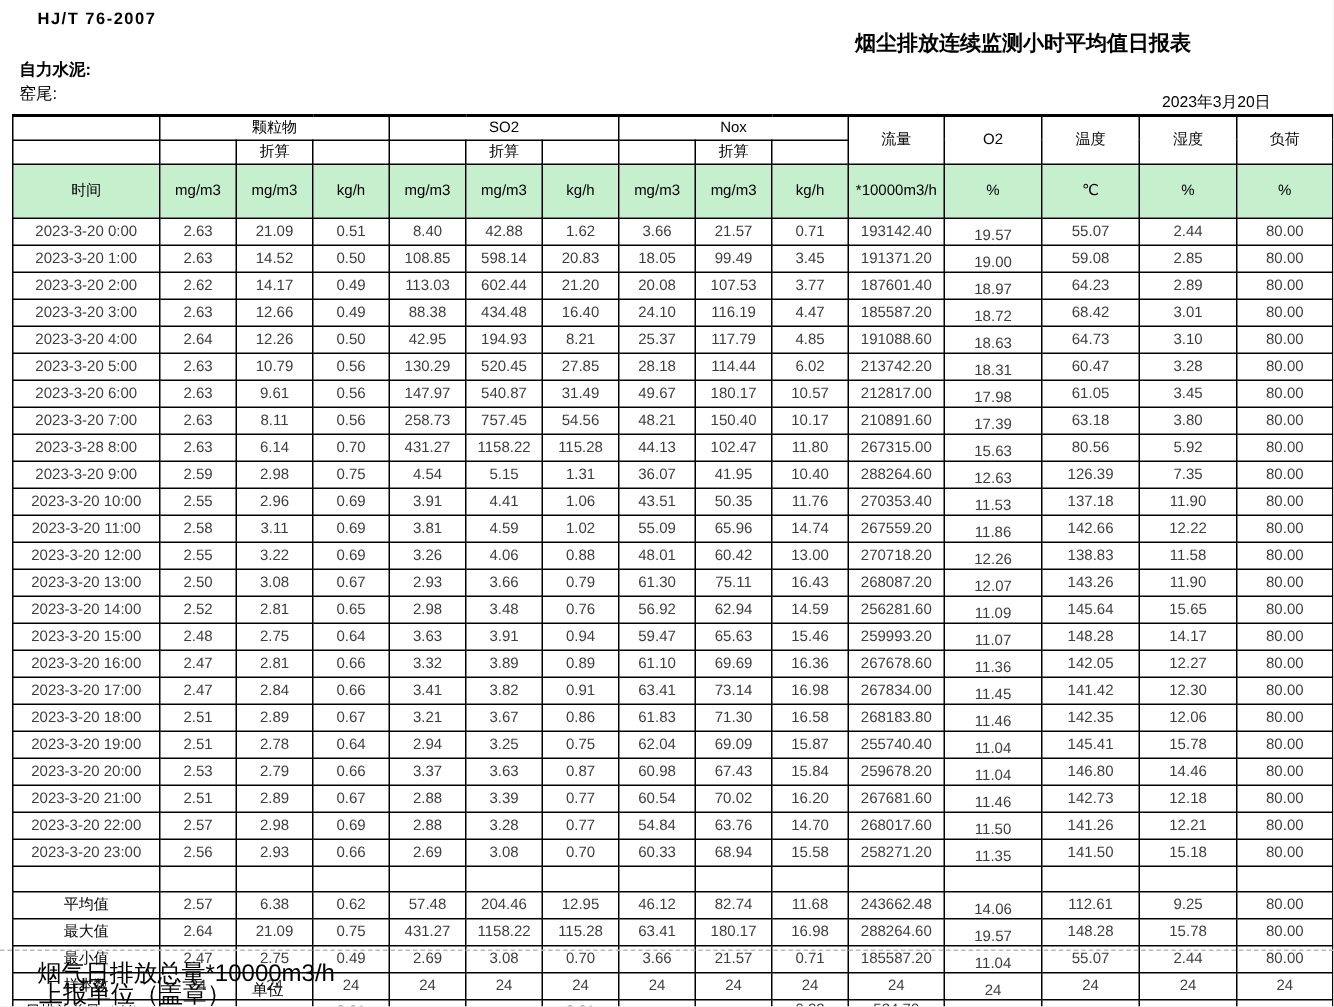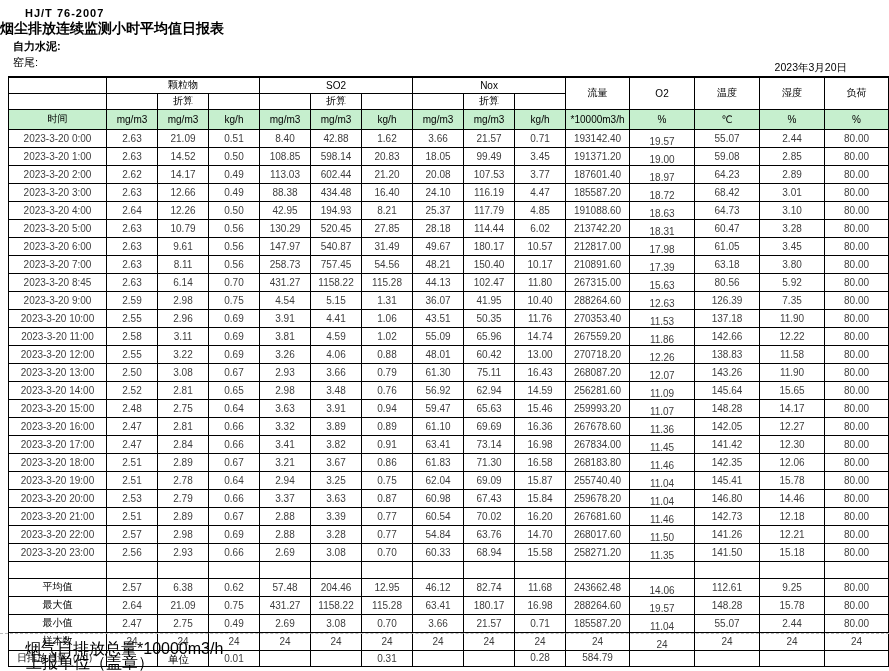--- a/index.html
+++ b/index.html
@@ -7,21 +7,21 @@
   .sheet {
     position: relative;
     width: 889px; height: 671px;
     background: #fff;
     font-family: "Liberation Sans", "DejaVu Sans", sans-serif;
     color: #000;
     overflow: hidden;
     padding-left: 32px;
   }
   .std-code { position: absolute; left: 25px; top: 7px; font-size: 11px; font-weight: bold; letter-spacing: 1px; }
-  .doc-title { position: absolute; left: 0; top: 20px; width: 794px; text-align: left; font-size: 14px; font-weight: bold; }
+  .doc-title { position: absolute; left: 0; top: 20px; width: 794px; text-align: right; font-size: 14px; font-weight: bold; }
   .company { position: absolute; left: 13px; top: 39px; font-size: 11px; font-weight: bold; }
   .station { position: absolute; left: 13px; top: 55px; font-size: 11px; font-weight: normal; }
   .report-date { position: absolute; right: 42px; top: 61px; font-size: 10.5px; }
 
   table.report {
     position: absolute; left: 8px; top: 76px;
     width: 881px;
     border-collapse: collapse;
     table-layout: fixed;
     font-size: 10px;
@@ -30,21 +30,21 @@
     border: 1px solid #000;
     text-align: center;
     vertical-align: middle;
     padding: 0;
     overflow: hidden;
     white-space: nowrap;
     font-weight: normal;
   }
   table.report { border-top: 2.5px solid #000; }
   thead tr.grp-row td, thead tr.conv-row td { height: 16px; }
-  thead tr.unit-row td { height: 20px; background: #c6efce; }
+  thead tr.unit-row td { height: 36px; background: #c6efce; }
   tbody tr.data-row td { height: 15.6px; color: #3d3d3d; }
   tbody tr.blank-row td { height: 17px; }
   tbody tr.summary-row td { height: 16px; color: #3d3d3d; }
   tbody tr.summary-row td:first-child { color: #000; text-align: center; }
   
   tbody tr.data-row td:nth-child(12),
   tbody tr.summary-row td:nth-child(12) { padding-top: 6px; }
   tbody tr.row-total td:nth-child(12) { padding-top: 0; }
   tbody tr.row-total td:nth-child(10),
   tbody tr.row-total td:nth-child(11) { vertical-align: top; padding-top: 1px; }
@@ -255,21 +255,21 @@
           <td>48.21</td>
           <td>150.40</td>
           <td>10.17</td>
           <td>210891.60</td>
           <td>17.39</td>
           <td>63.18</td>
           <td>3.80</td>
           <td>80.00</td>
         </tr>
         <tr class="data-row">
-          <td>2023-3-20 8:45</td>
+          <td>2023-3-28 8:00</td>
           <td>2.63</td>
           <td>6.14</td>
           <td>0.70</td>
           <td>431.27</td>
           <td>1158.22</td>
           <td>115.28</td>
           <td>44.13</td>
           <td>102.47</td>
           <td>11.80</td>
           <td>267315.00</td>

